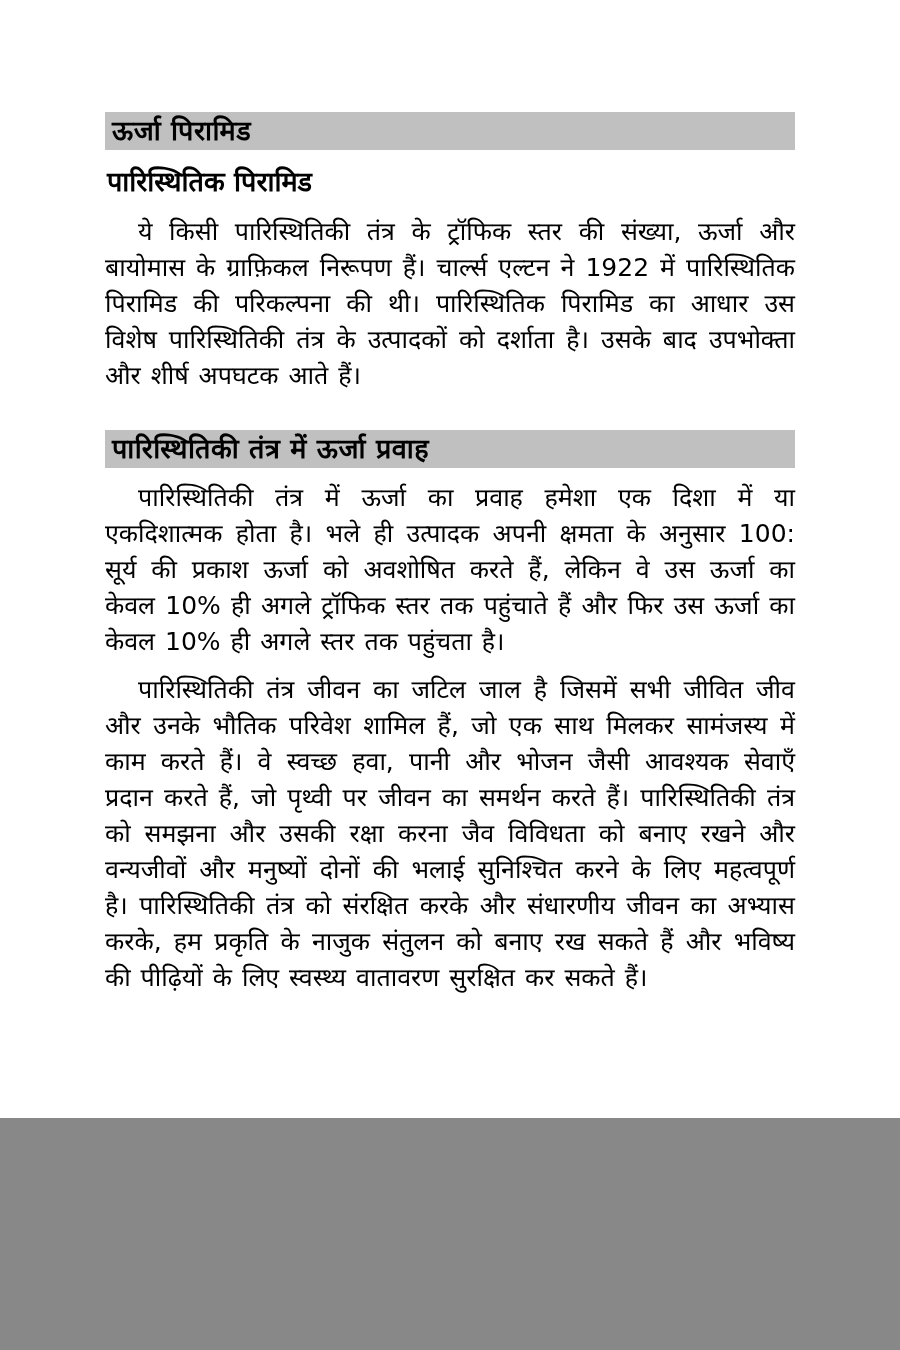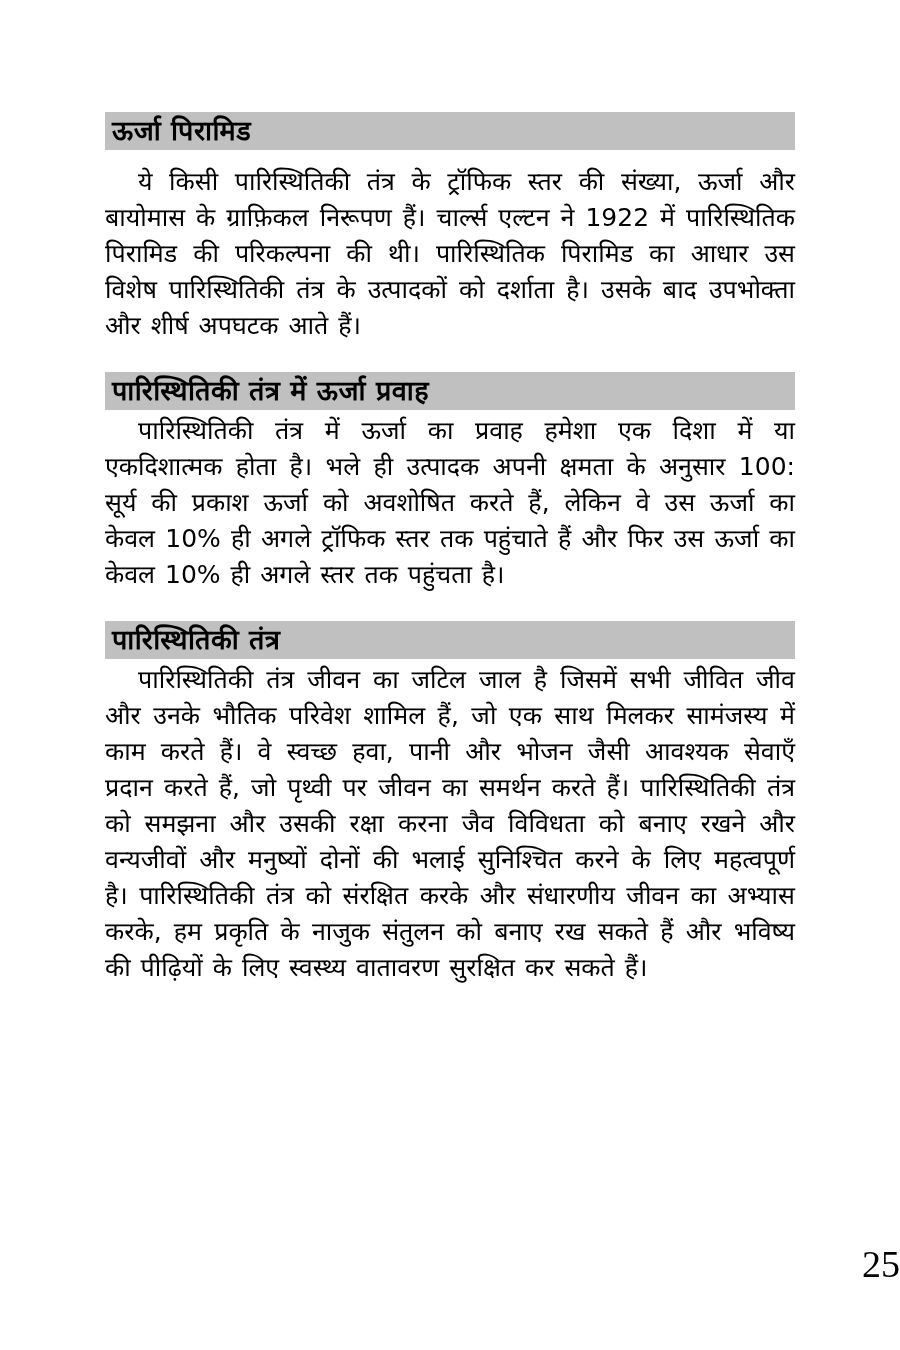--- a/index.html
+++ b/index.html
@@ -5,21 +5,21 @@
   :root{
     --heading-bg:#c0c0c0;
     --text-color:#000000;
     --page-bg:#ffffff;
   }
   *{margin:0;padding:0;box-sizing:border-box;}
   html,body{background:#888;}
   .page{
     position:relative;
     width:900px;
-    height:1350px;
+    height:1118px;
     margin:0 auto;
     background:var(--page-bg);
     color:var(--text-color);
     font-family:"DejaVu Sans","Liberation Sans",sans-serif;
     overflow:hidden;
   }
   .content{
     position:absolute;
     left:105px;
     top:112px;
@@ -43,49 +43,49 @@
   }
   .body-para{
     font-size:25px;
     line-height:36px;
     text-align:justify;
     text-indent:33px;
     word-spacing:2px;
     margin-top:14px;
   }
   .body-para.tight{margin-top:10px;}
-  .bar-heading.spaced{margin-top:28px;}
-  .para-after-bar{margin-top:3px;}
+  .bar-heading.spaced{margin-top:36px;}
+  .para-after-bar{margin-top:12px;}
   .page-number{
     position:absolute;
     left:0;
     top:1242px;
     width:100%;
     text-align:right;
     font-family:"Liberation Serif","DejaVu Serif",serif;
     font-size:38px;
     color:var(--text-color);
   }
 </style>
 </head>
 <body>
 
 <div class="page">
   <div class="content">
 
     <div class="bar-heading">ऊर्जा पिरामिड</div>
 
+    <div class="sub-heading">पारिस्थितिक पिरामिड</div>
 
     <p class="body-para">ये किसी पारिस्थितिकी तंत्र के ट्रॉफिक स्तर की संख्या, ऊर्जा और बायोमास के ग्राफ़िकल निरूपण हैं। चार्ल्स एल्टन ने 1922 में पारिस्थितिक पिरामिड की परिकल्पना की थी। पारिस्थितिक पिरामिड का आधार उस विशेष पारिस्थितिकी तंत्र के उत्पादकों को दर्शाता है। उसके बाद उपभोक्ता और शीर्ष अपघटक आते हैं।</p>
 
 
     <div class="bar-heading spaced">पारिस्थितिकी तंत्र में ऊर्जा प्रवाह</div>
 
     <p class="body-para para-after-bar">पारिस्थितिकी तंत्र में ऊर्जा का प्रवाह हमेशा एक दिशा में या एकदिशात्मक होता है। भले ही उत्पादक अपनी क्षमता के अनुसार 100: सूर्य की प्रकाश ऊर्जा को अवशोषित करते हैं, लेकिन वे उस ऊर्जा का केवल 10% ही अगले ट्रॉफिक स्तर तक पहुंचाते हैं और फिर उस ऊर्जा का केवल 10% ही अगले स्तर तक पहुंचता है।</p>
 
-    <div class="bar-heading spaced">पारिस्थितिकी तंत्र</div>
 
     <p class="body-para para-after-bar">पारिस्थितिकी तंत्र जीवन का जटिल जाल है जिसमें सभी जीवित जीव और उनके भौतिक परिवेश शामिल हैं, जो एक साथ मिलकर सामंजस्य में काम करते हैं। वे स्वच्छ हवा, पानी और भोजन जैसी आवश्यक सेवाएँ प्रदान करते हैं, जो पृथ्वी पर जीवन का समर्थन करते हैं। पारिस्थितिकी तंत्र को समझना और उसकी रक्षा करना जैव विविधता को बनाए रखने और वन्यजीवों और मनुष्यों दोनों की भलाई सुनिश्चित करने के लिए महत्वपूर्ण है। पारिस्थितिकी तंत्र को संरक्षित करके और संधारणीय जीवन का अभ्यास करके, हम प्रकृति के नाजुक संतुलन को बनाए रख सकते हैं और भविष्य की पीढ़ियों के लिए स्वस्थ्य वातावरण सुरक्षित कर सकते हैं।</p>
 
   </div>
 
   <div class="page-number">25</div>
 </div>
 
 </body></html>

